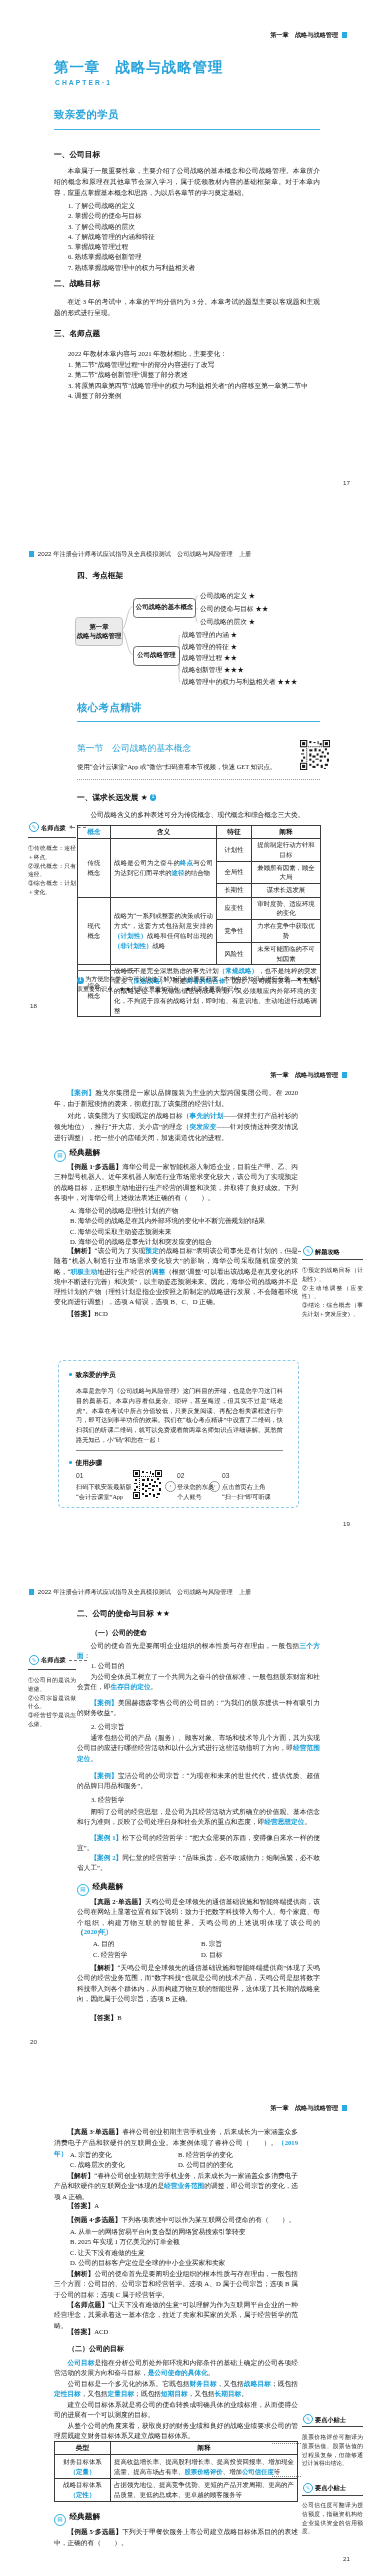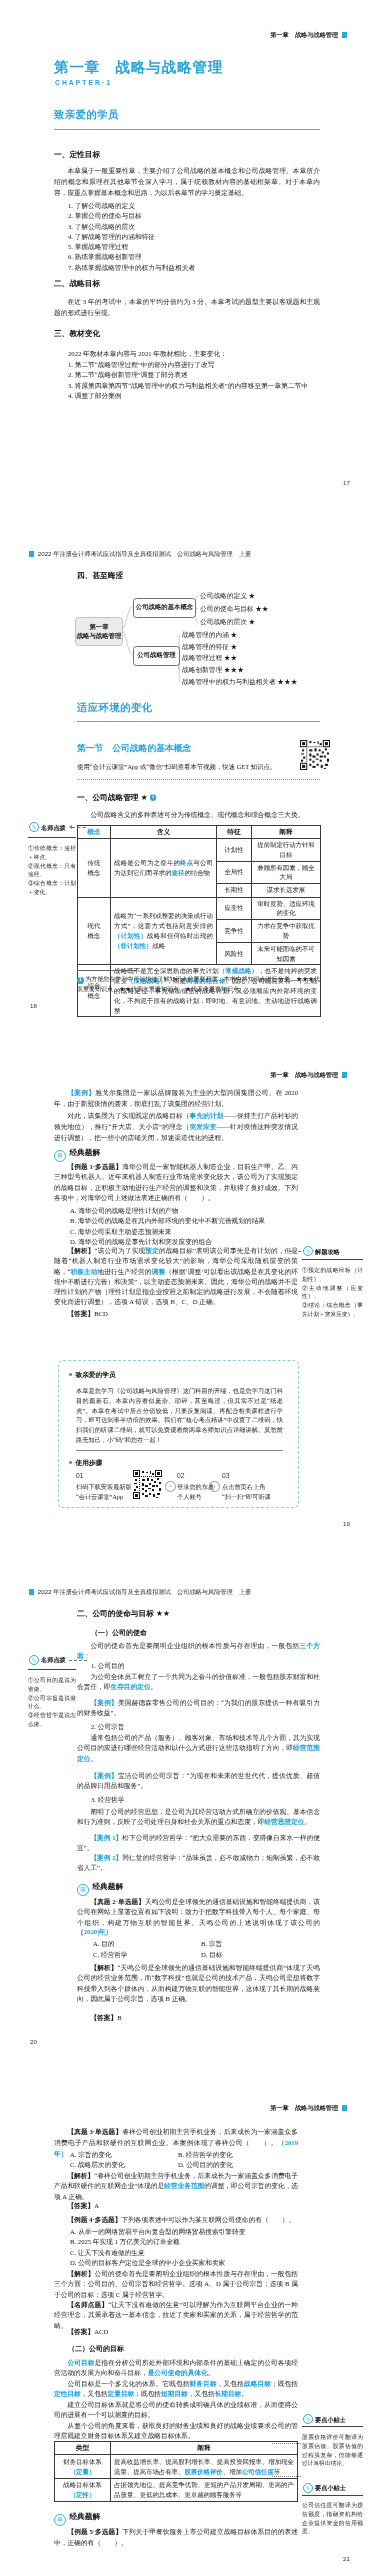--- a/index.html
+++ b/index.html
@@ -8,21 +8,21 @@
   .abs{position:absolute;}
   
   .hdr{font-family:"Liberation Sans","DejaVu Sans",sans-serif;font-size:6.2px;font-weight:bold;color:#2b2b2b;white-space:nowrap;}
   .sq{display:inline-block;width:5.2px;height:5.2px;background:#29abe2;vertical-align:-0.5px;}
   .sq.l{margin-right:3.6px;} .sq.r{margin-left:3.6px;}
   .pnum{font-family:"Liberation Sans","DejaVu Sans",sans-serif;font-size:6.2px;color:#333;}
   
   .chap{font-family:"Liberation Sans","DejaVu Sans",sans-serif;font-size:14.4px;font-weight:bold;color:#2aa4da;letter-spacing:1px;}
   .chsub{font-family:"Liberation Sans","DejaVu Sans",sans-serif;font-size:6.7px;font-weight:bold;color:#2aa4da;letter-spacing:2.1px;}
   .bigblue{font-family:"Liberation Sans","DejaVu Sans",sans-serif;font-size:10.3px;font-weight:bold;color:#2aa4da;letter-spacing:0.5px;}
-  .secblue{font-family:"Liberation Sans","DejaVu Sans",sans-serif;font-size:8.8px;font-weight:bold;color:#2aa4da;}
+  .secblue{font-family:"Liberation Sans","DejaVu Sans",sans-serif;font-size:8.8px;font-weight:normal;color:#2aa4da;}
   .hsec{font-family:"Liberation Sans","DejaVu Sans",sans-serif;font-size:7.7px;font-weight:bold;color:#141414;}
   .hsub{font-family:"Liberation Sans","DejaVu Sans",sans-serif;font-size:7px;font-weight:bold;color:#141414;}
   .brule{border-top:1px solid #45b0e2;}
   .dotrule{border-top:0.5px dotted #9a9a9a;}
   
   .body{font-size:6.7px;line-height:10.8px;text-align:justify;}
   .lh20{line-height:10.3px;}
   .ind{text-indent:2em;}
   .hl{color:#189fd9;font-weight:bold;}
   .bb{font-weight:bold;}
@@ -138,49 +138,49 @@
 <div id="stage">
 
   <div class="abs" style="left:0;top:0;width:374px;height:518px;">
     <div class="abs hdr" style="top:31px;right:27px;">
       <span>第一章　战略与战略管理</span><span class="sq r"></span>
     </div>
     <div class="abs chap" style="left:54px;top:58px;">第一章　战略与战略管理</div>
     <div class="abs chsub" style="left:55px;top:79px;">CHAPTER·1</div>
     <div class="abs bigblue" style="left:54px;top:108px;">致亲爱的学员</div>
     <div class="abs brule" style="left:54px;top:129px;width:266px;"></div>
-    <div class="abs hsec" style="left:54px;top:150px;">一、定性目标</div>
+    <div class="abs hsec" style="left:54px;top:150px;">一、公司目标</div>
     <div class="abs body ind" style="left:54px;top:166px;width:266px;">本章属于一般重要性章，主要介绍了公司战略的基本概念和公司战略管理。本章所介绍的概念和原理在其他章节会深入学习，属于统领教材内容的基础框架章。对于本章内容，应重点掌握基本概念和思路，为以后各章节的学习奠定基础。</div>
     <div class="abs body lh20" style="left:68px;top:201px;width:252px;">
       <div>1. 了解公司战略的定义</div>
       <div>2. 掌握公司的使命与目标</div>
       <div>3. 了解公司战略的层次</div>
       <div>4. 了解战略管理的内涵和特征</div>
       <div>5. 掌握战略管理过程</div>
       <div>6. 熟练掌握战略创新管理</div>
       <div>7. 熟练掌握战略管理中的权力与利益相关者</div>
     </div>
     <div class="abs hsec" style="left:54px;top:279px;">二、战略目标</div>
     <div class="abs body ind" style="left:54px;top:297px;width:266px;">在近 3 年的考试中，本章的平均分值约为 3 分。本章考试的题型主要以客观题和主观题的形式进行呈现。</div>
-    <div class="abs hsec" style="left:54px;top:329px;">三、教材变化</div>
+    <div class="abs hsec" style="left:54px;top:329px;">三、名师点题</div>
     <div class="abs body lh20" style="left:68px;top:349px;width:252px;">2022 年教材本章内容与 2021 年教材相比，主要变化：</div>
     <div class="abs body lh20" style="left:68px;top:360px;width:252px;">
       <div>1. 第二节“战略管理过程”中的部分内容进行了改写</div>
       <div>2. 第二节“战略创新管理”调整了部分表述</div>
       <div>3. 将原第四章第四节“战略管理中的权力与利益相关者”的内容移至第一章第二节中</div>
       <div>4. 调整了部分案例</div>
     </div>
     <div class="abs pnum" style="top:479px;right:24px;">17</div>
   </div>
 
   <div class="abs" style="left:0;top:518px;width:374px;height:523px;">
     <div class="abs hdr" style="top:32px;left:29px;font-weight:normal;">
       <span class="sq l"></span><span>2022 年注册会计师考试应试指导及全真模拟测试　公司战略与风险管理　上册</span>
     </div>
-    <div class="abs hsec" style="left:77px;top:53px;">四、甚至晦涩</div>
+    <div class="abs hsec" style="left:77px;top:53px;">四、考点框架</div>
 
     <svg class="abs" style="left:72px;top:590px;top:72px;" width="252" height="103" viewBox="0 0 490 200">
       <g fill="none" stroke="#999" stroke-width="1">
         <path d="M95,78 C106,78 107,32 118,32"></path>
         <path d="M95,78 C106,78 107,125 118,125"></path>
         <path d="M236,32 C240,32 240,11 244,11"></path>
         <path d="M236,32 C240,32 240,37 244,37"></path>
         <path d="M236,32 C240,32 240,63 244,63"></path>
         <path d="M206,125 C210,125 206,87 210,87"></path>
         <path d="M206,125 C210,125 206,110 210,110"></path>
@@ -194,30 +194,30 @@
     <div class="dbox" style="left:133px;top:128px;width:45px;height:17.5px;">公司战略管理</div>
     <div class="dleaf" style="left:200px;top:73px;">公司战略的定义 ★</div>
     <div class="dleaf" style="left:200px;top:86px;">公司的使命与目标 ★★</div>
     <div class="dleaf" style="left:200px;top:99px;">公司战略的层次 ★</div>
     <div class="dleaf" style="left:182px;top:112px;">战略管理的内涵 ★</div>
     <div class="dleaf" style="left:182px;top:124px;">战略管理的特征 ★</div>
     <div class="dleaf" style="left:182px;top:135px;">战略管理过程 ★★</div>
     <div class="dleaf" style="left:182px;top:147px;">战略创新管理 ★★★</div>
     <div class="dleaf" style="left:182px;top:159px;">战略管理中的权力与利益相关者 ★★★</div>
 
-    <div class="abs bigblue" style="left:77px;top:183px;">适应环境的变化</div>
+    <div class="abs bigblue" style="left:77px;top:183px;">核心考点精讲</div>
     <div class="abs brule" style="left:77px;top:203px;width:243px;"></div>
     <div class="abs secblue" style="left:77px;top:225px;">第一节　公司战略的基本概念</div>
     <svg class="qr" style="left:300px;top:222px;" width="30" height="30" viewBox="0 0 29 29">
         <use href="#qr"></use>
       </svg>
     <div class="abs" style="left:77px;top:244px;width:216px;font-size:6.4px;line-height:9.8px;">使用“会计云课堂”App 或“微信”扫码查看本节视频，快速 GET 知识点。</div>
     <div class="abs dotrule" style="left:77px;top:261px;width:243px;"></div>
     <div class="abs hsec" style="left:77px;top:275px;">
-      <span>一、公司战略管理 ★</span><span class="fnum supref">1</span>
+      <span>一、谋求长远发展 ★</span><span class="fnum supref">1</span>
     </div>
     <div class="abs body ind" style="left:77px;top:292px;width:243px;">公司战略含义的多种表述可分为传统概念、现代概念和综合概念三大类。</div>
 
     <table class="t abs" style="left:77px;top:307px;width:242px;">
       <colgroup>
           <col style="width:33px">
           <col style="width:106px">
           <col style="width:35px">
           <col style="width:69px">
         </colgroup>

